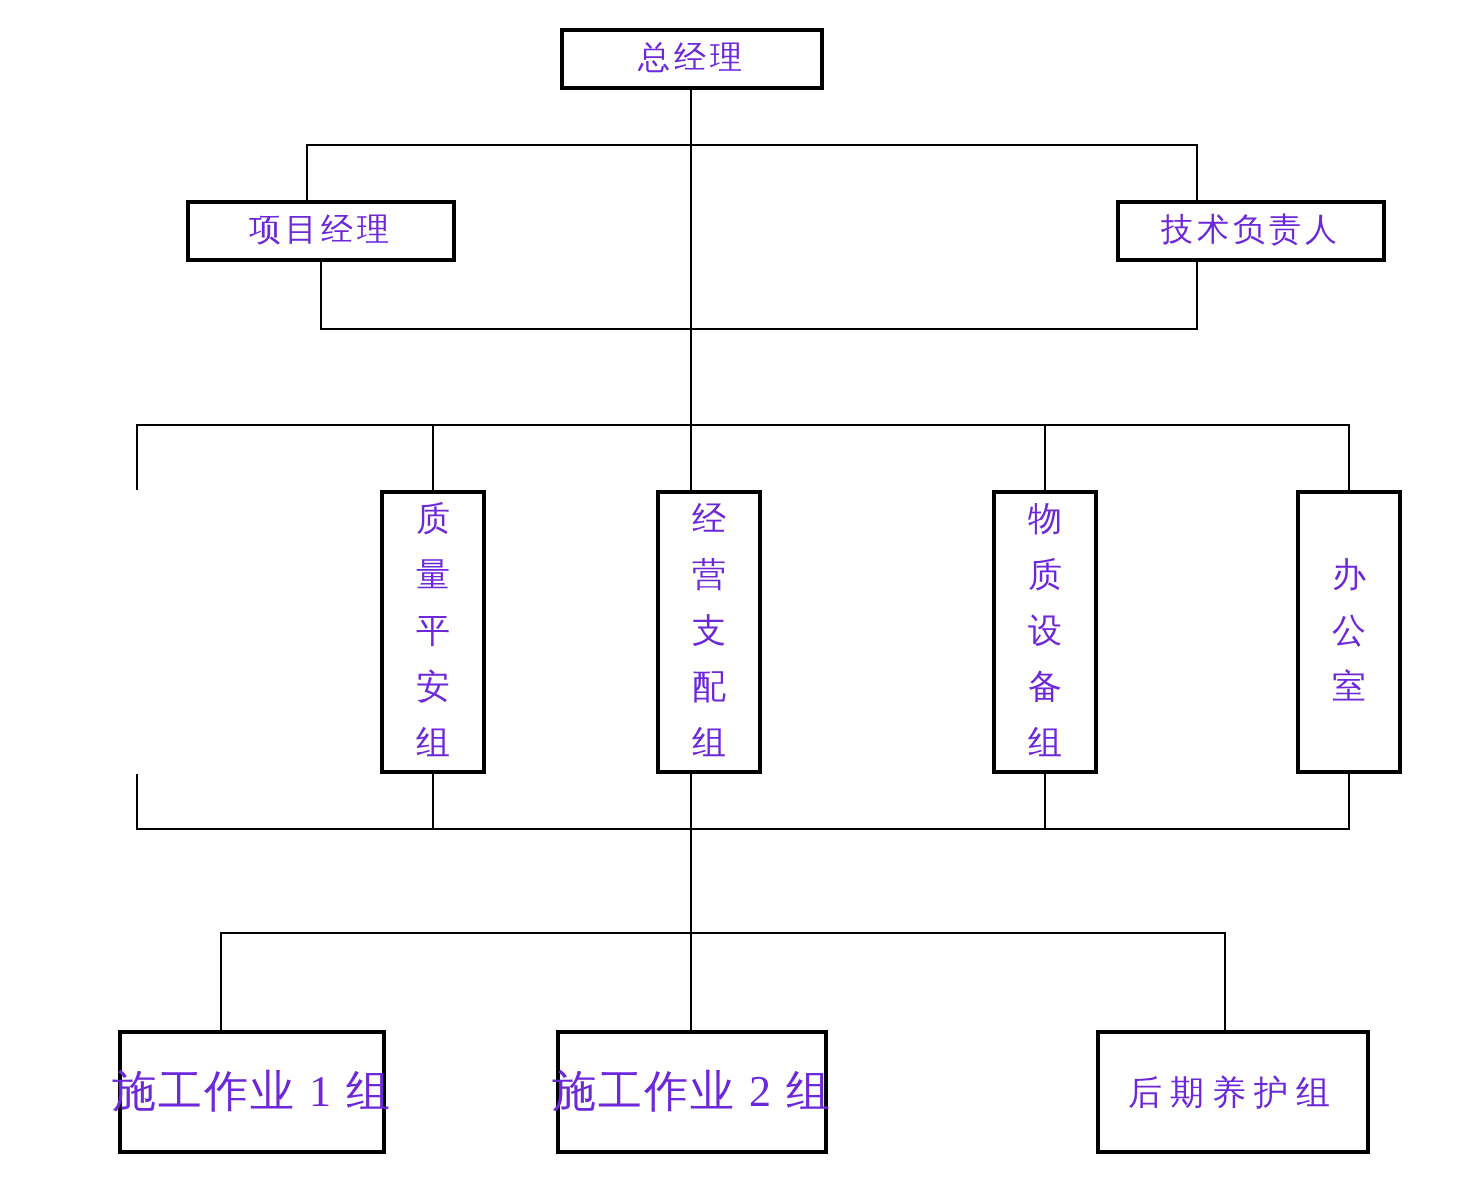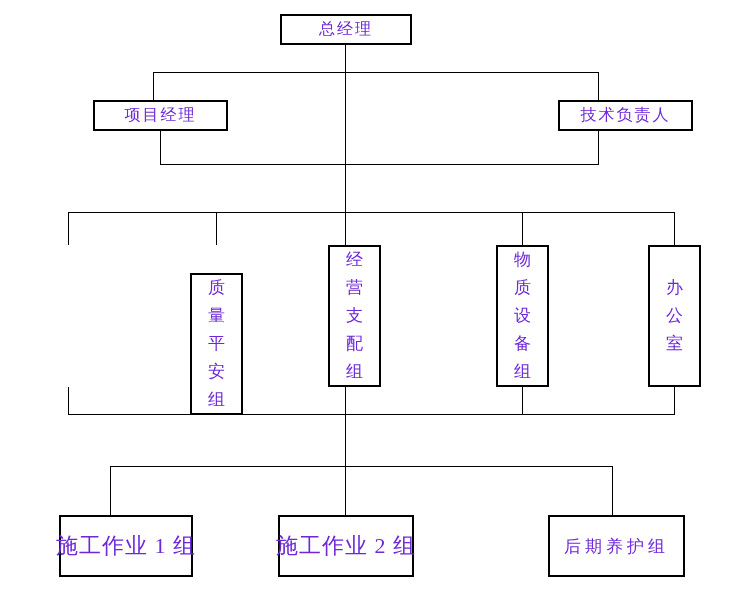--- a/index.html
+++ b/index.html
@@ -61,21 +61,21 @@
   <div class="hl" style="left:110px;top:466px;width:503px;"></div>
   <div class="vl" style="left:110px;top:466px;height:49px;"></div>
   <div class="vl" style="left:345px;top:466px;height:49px;"></div>
   <div class="vl" style="left:612px;top:466px;height:49px;"></div>
 
   <div class="box hbox" style="left:280px;top:14px;width:132px;height:31px;">总经理</div>
 
   <div class="box hbox" style="left:93px;top:100px;width:135px;height:31px;">项目经理</div>
   <div class="box hbox" style="left:530px;top:100px;width:135px;height:31px;margin-left:28px;">技术负责人</div>
 
-  <div class="box vbox" style="left:190px;top:245px;width:53px;height:142px;margin-top:28px;">
+  <div class="box vbox" style="left:190px;top:245px;width:53px;height:142px;">
     <div class="vtext">质量平安组</div>
   </div>
   <div class="box vbox" style="left:328px;top:245px;width:53px;height:142px;">
     <div class="vtext">经营支配组</div>
   </div>
   <div class="box vbox" style="left:496px;top:245px;width:53px;height:142px;justify-content:center;">
     <div class="vtext">物质设备组</div>
   </div>
   <div class="box vbox" style="left:648px;top:245px;width:53px;height:142px;">
     <div class="vtext sparse">办公室</div>

